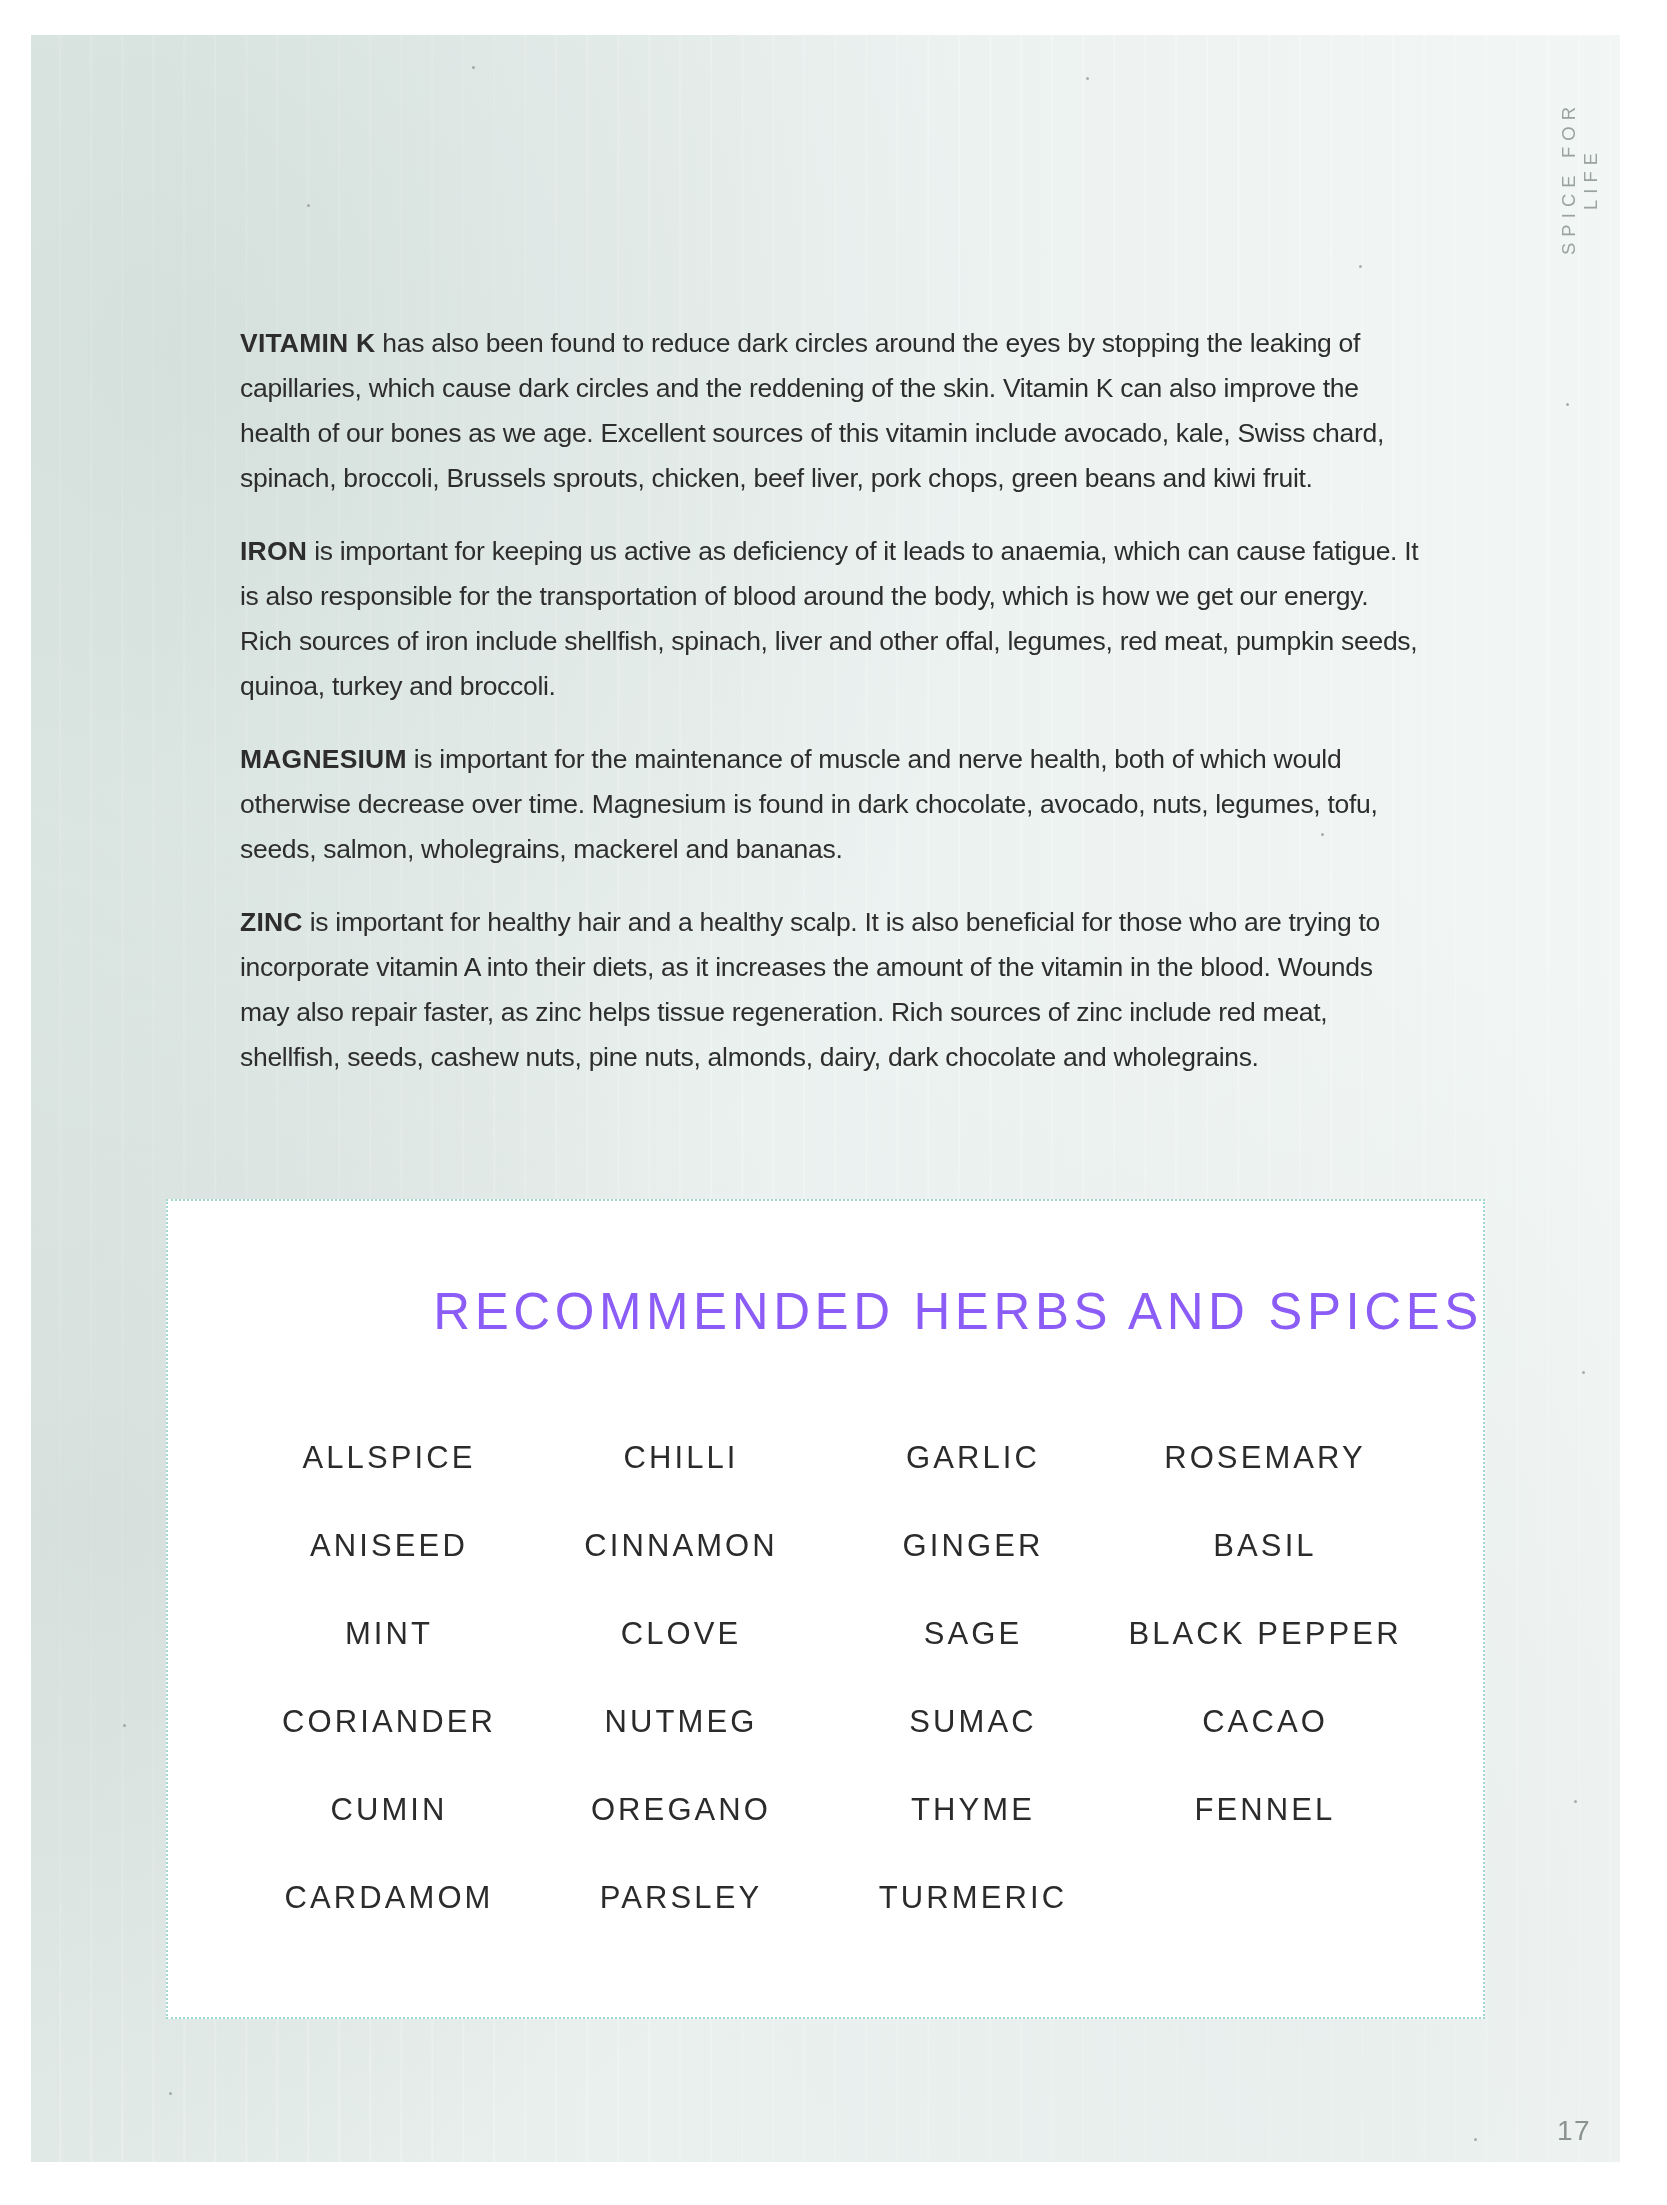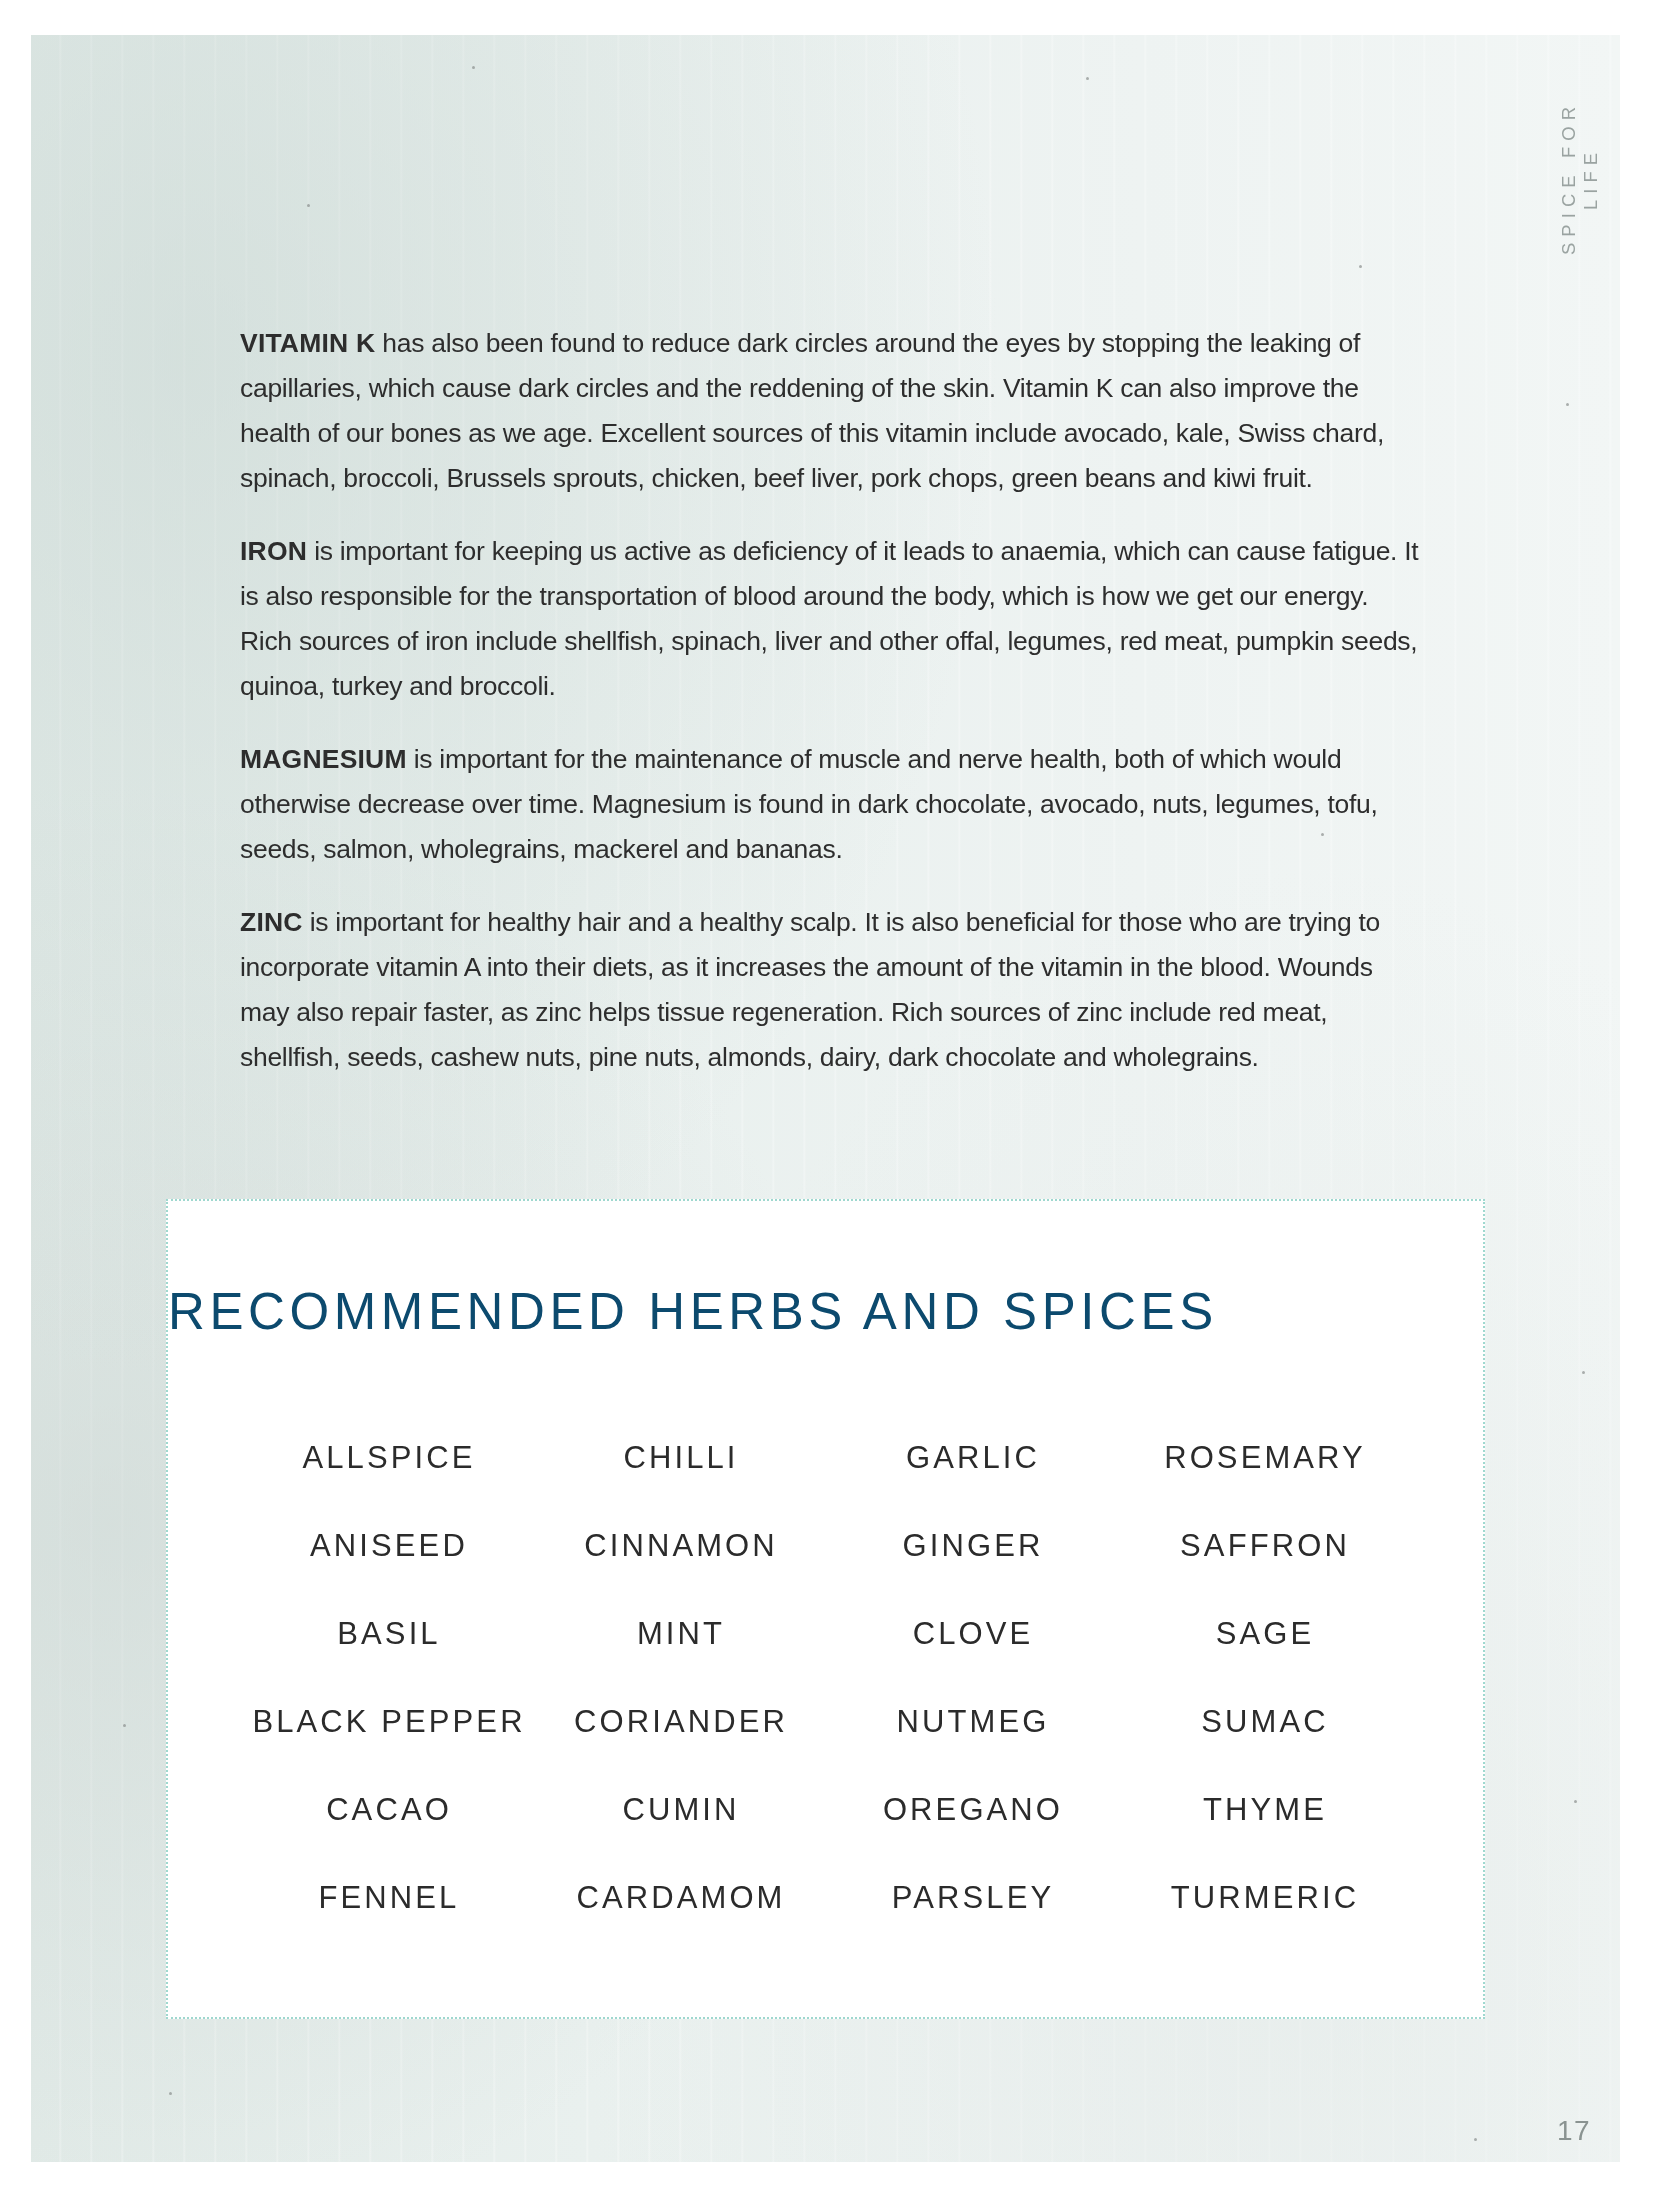--- a/index.html
+++ b/index.html
@@ -33,22 +33,22 @@
   .body-text p { margin: 0 0 28px 0; }
   .body-text .lead { font-weight: bold; letter-spacing: 0.2px; }
   .herb-box {
     position: absolute; left: 166px; top: 1199px; width: 1319px; height: 820px;
     background: #ffffff;
     border: 2.3px dotted #9fd8cf;
     box-sizing: border-box;
   }
   .herb-title {
     position: absolute; left: 0; right: 0; top: 81px;
-    text-align: left; font-size: 51px; letter-spacing: 4.6px;
-    color: #0c4a6e; font-weight: normal;
+    text-align: right; font-size: 51px; letter-spacing: 4.6px;
+    color: #8b5cf6; font-weight: normal;
   }
   .herb-grid {
     position: absolute; left: 75px; top: 234px; width: 1168px;
     display: grid; grid-template-columns: repeat(4, 1fr);
     grid-auto-rows: 88px;
   }
   .herb {
     text-align: center; font-size: 31px; letter-spacing: 3.1px; color: #2b2b2b;
     line-height: 46px;
   }
@@ -86,21 +86,20 @@
 <div class="herb-box">
   <div class="herb-title">RECOMMENDED HERBS AND SPICES</div>
   <div class="herb-grid">
     <div class="herb">ALLSPICE</div>
     <div class="herb">CHILLI</div>
     <div class="herb">GARLIC</div>
     <div class="herb">ROSEMARY</div>
     <div class="herb">ANISEED</div>
     <div class="herb">CINNAMON</div>
     <div class="herb">GINGER</div>
-    <div class="herb">SAFFRON</div>
     <div class="herb">BASIL</div>
     <div class="herb">MINT</div>
     <div class="herb">CLOVE</div>
     <div class="herb">SAGE</div>
     <div class="herb">BLACK PEPPER</div>
     <div class="herb">CORIANDER</div>
     <div class="herb">NUTMEG</div>
     <div class="herb">SUMAC</div>
     <div class="herb">CACAO</div>
     <div class="herb">CUMIN</div>

